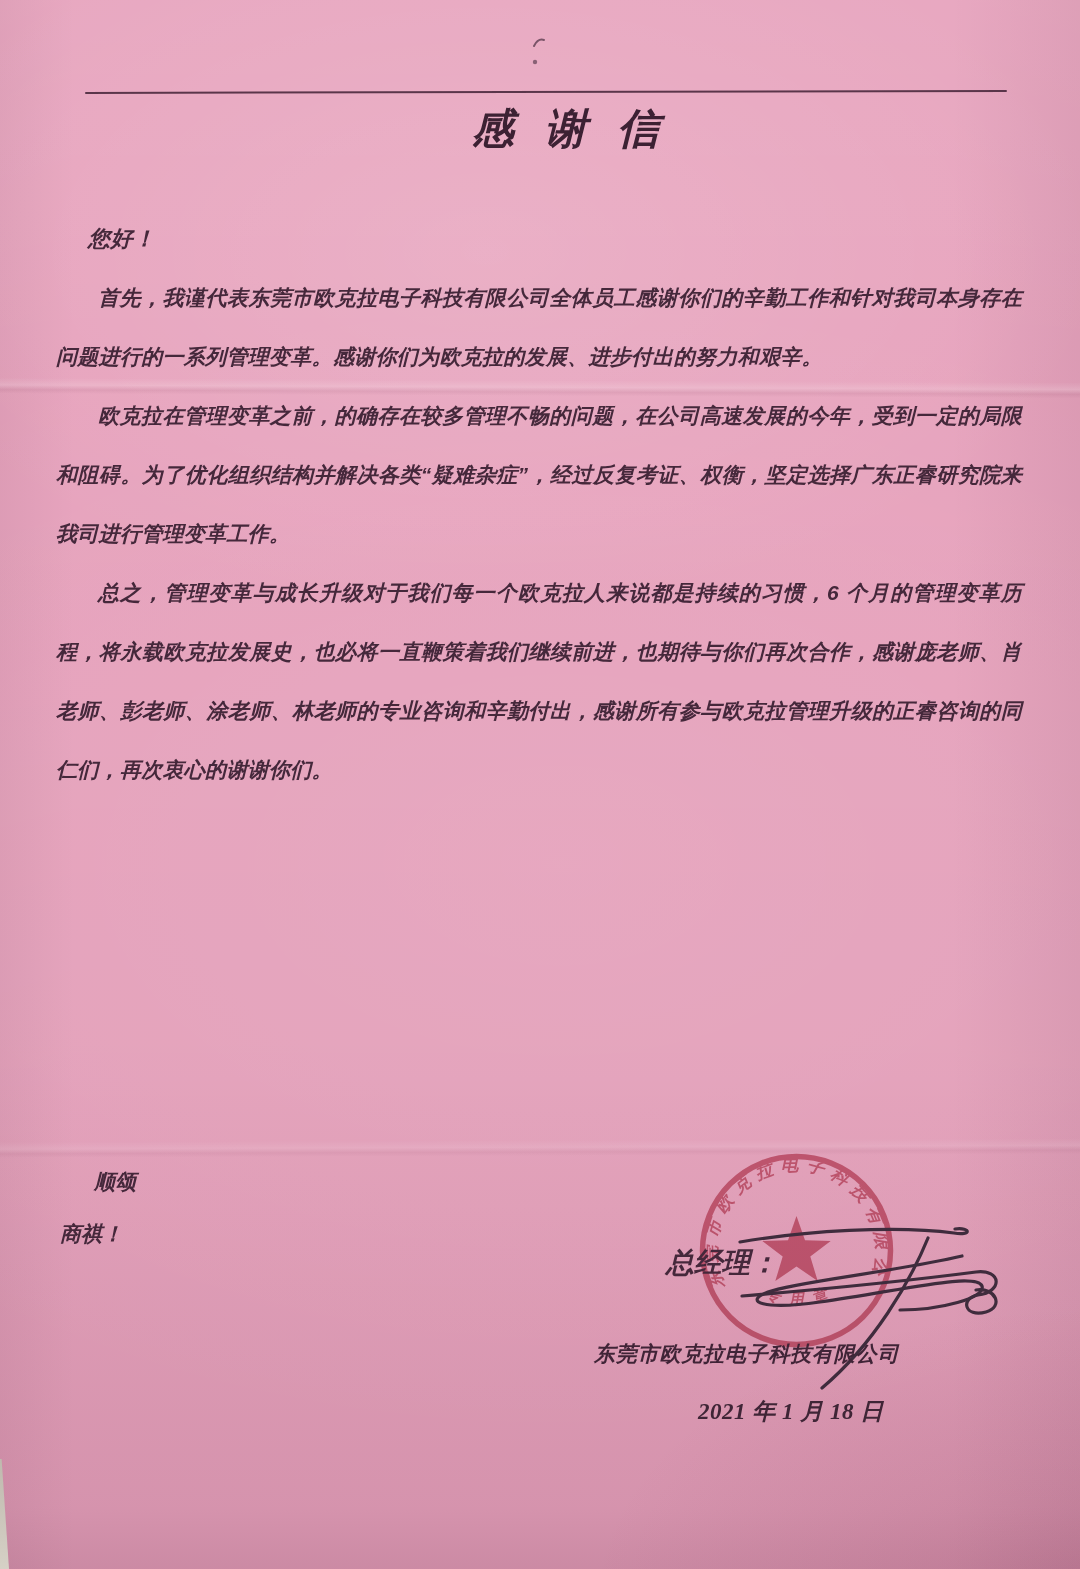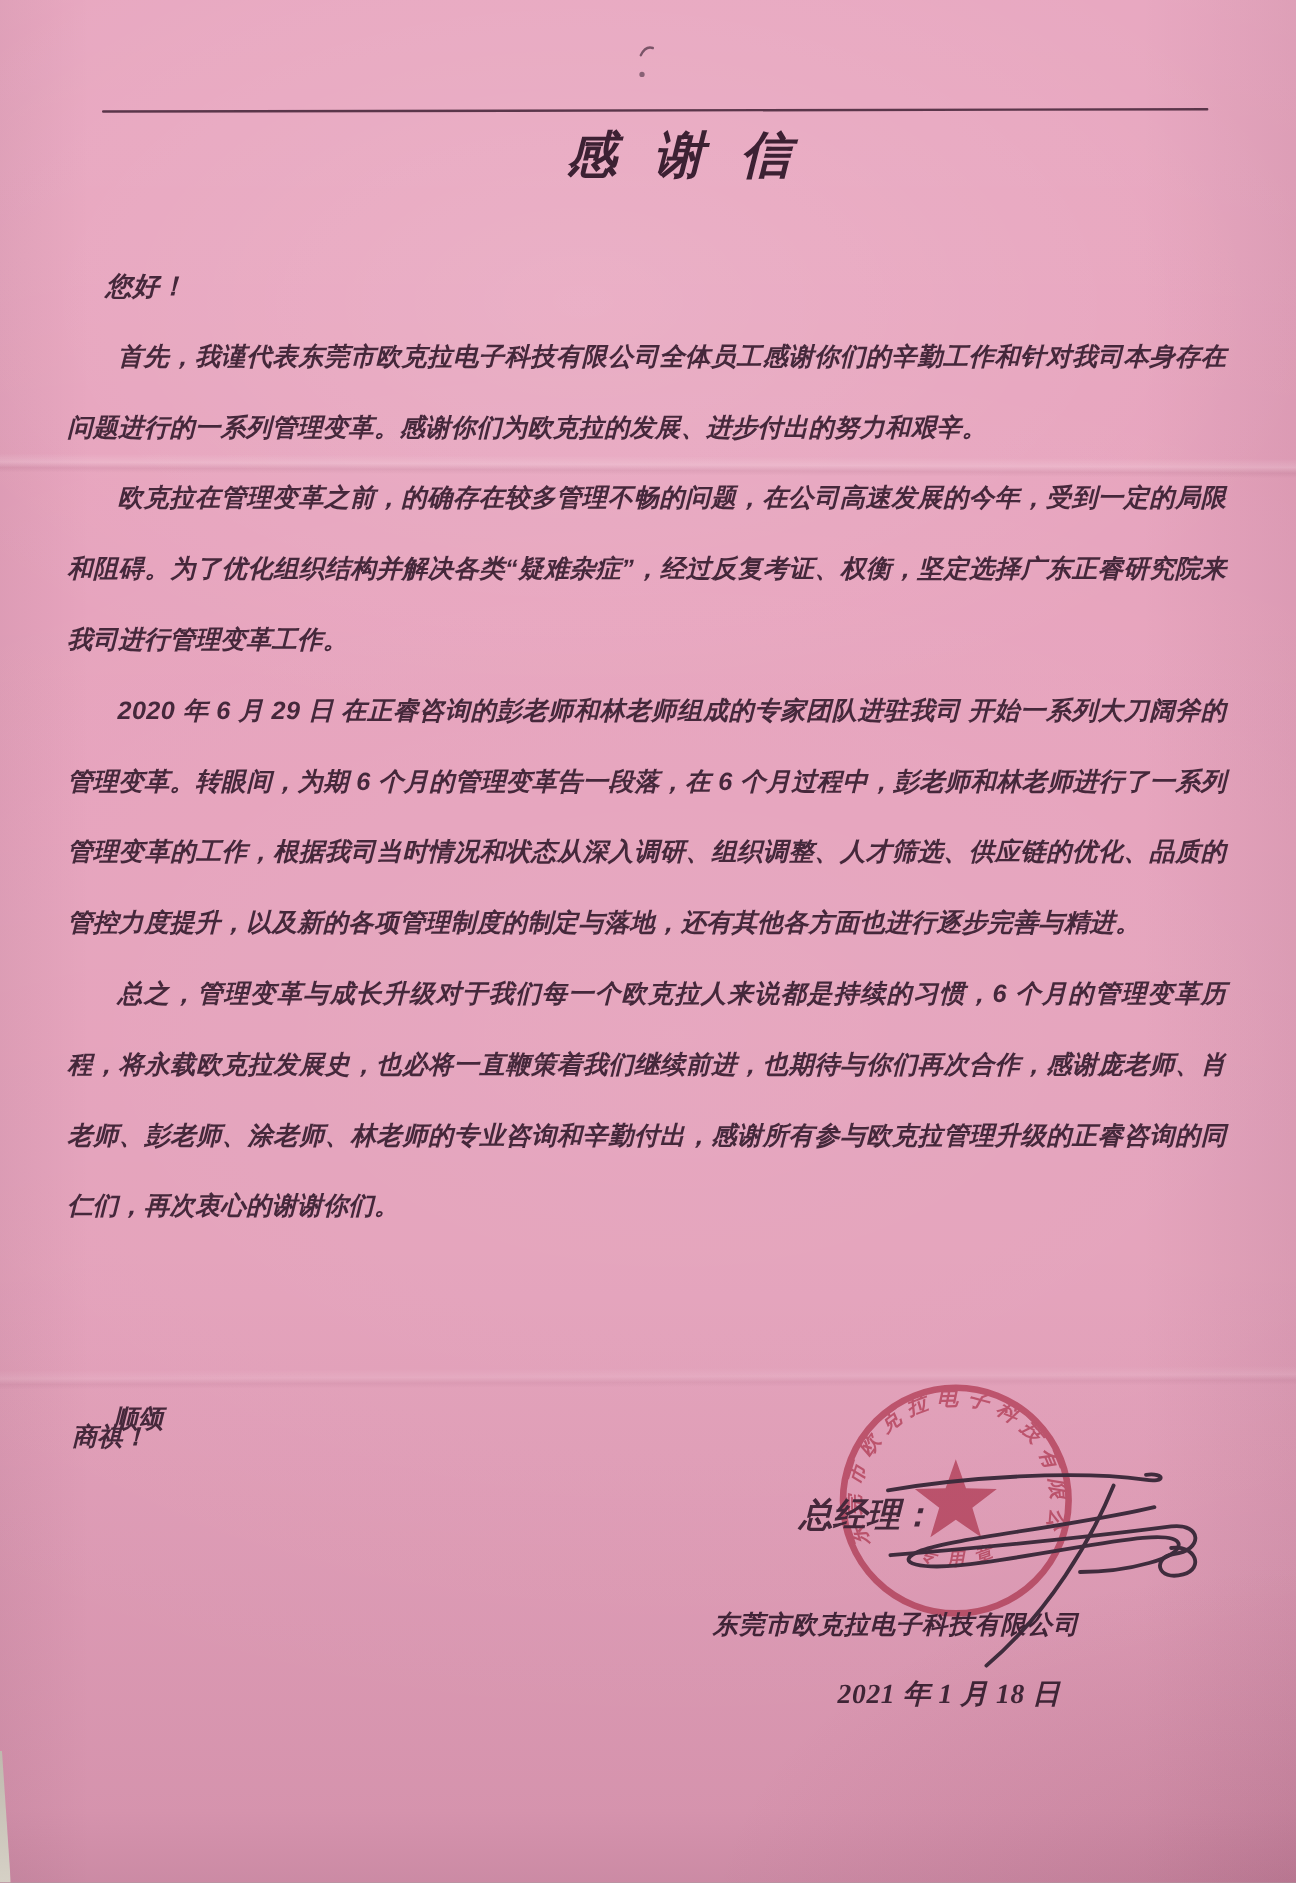--- a/index.html
+++ b/index.html
@@ -38,21 +38,21 @@
   }
   .salutation{position:absolute;left:77px;top:168px;font-size:22px;font-weight:600;letter-spacing:.5px;}
   .greeting{position:absolute;left:88px;top:224px;font-size:22px;font-weight:600;letter-spacing:.5px;}
   .body{
     position:absolute;left:56px;top:268px;width:966px;
     font-size:21px;font-weight:600;line-height:59px;letter-spacing:.3px;
     text-align:justify;
   }
   .body p{margin:0;text-indent:2em;}
   .closing1{position:absolute;left:94px;top:1168px;font-size:21px;font-weight:600;}
-  .closing2{position:absolute;left:60px;top:1183px;font-size:21px;font-weight:600;}
+  .closing2{position:absolute;left:60px;top:1220px;font-size:21px;font-weight:600;}
   .sig-label{position:absolute;left:666px;top:1244px;font-size:28px;font-weight:600;}
   .company{position:absolute;left:594px;top:1340px;font-size:21px;font-weight:700;letter-spacing:.8px;color:#402437;}
   .date{
     position:absolute;left:698px;top:1396px;
     font-family:"Liberation Serif","DejaVu Serif",serif;
     font-size:23px;font-weight:600;letter-spacing:.5px;color:#3f2536;text-align:center;
   }
   .stamp{position:absolute;left:694px;top:1148px;opacity:.62;mix-blend-mode:multiply;}
   .signature{position:absolute;left:724px;top:1198px;}
 </style>
@@ -72,21 +72,20 @@
 
   <div class="rule"></div>
 
   <div class="title">感 谢 信</div>
 
   <div class="greeting">您好！</div>
 
   <div class="body">
     <p>首先，我谨代表东莞市欧克拉电子科技有限公司全体员工感谢你们的辛勤工作和针对我司本身存在问题进行的一系列管理变革。感谢你们为欧克拉的发展、进步付出的努力和艰辛。</p>
     <p>欧克拉在管理变革之前，的确存在较多管理不畅的问题，在公司高速发展的今年，受到一定的局限和阻碍。为了优化组织结构并解决各类“疑难杂症”，经过反复考证、权衡，坚定选择广东正睿研究院来我司进行管理变革工作。</p>
-    <p>2020 年 6 月 29 日 在正睿咨询的彭老师和林老师组成的专家团队进驻我司 开始一系列大刀阔斧的管理变革。转眼间，为期 6 个月的管理变革告一段落，在 6 个月过程中，彭老师和林老师进行了一系列管理变革的工作，根据我司当时情况和状态从深入调研、组织调整、人才筛选、供应链的优化、品质的管控力度提升，以及新的各项管理制度的制定与落地，还有其他各方面也进行逐步完善与精进。</p>
     <p>总之，管理变革与成长升级对于我们每一个欧克拉人来说都是持续的习惯，6 个月的管理变革历程，将永载欧克拉发展史，也必将一直鞭策着我们继续前进，也期待与你们再次合作，感谢庞老师、肖老师、彭老师、涂老师、林老师的专业咨询和辛勤付出，感谢所有参与欧克拉管理升级的正睿咨询的同仁们，再次衷心的谢谢你们。</p>
   </div>
 
   <div class="closing1">顺颂</div>
   <div class="closing2">商祺！</div>
 
   <svg class="stamp" width="205" height="205" viewBox="0 0 205 205">
     <defs>
       <path id="arcTop" d="M 31.8,140 A 80,80 0 1 1 173.2,140" fill="none"></path>
       <path id="arcBottom" d="M 58,144 Q 102.5,168 147,144" fill="none"></path>

